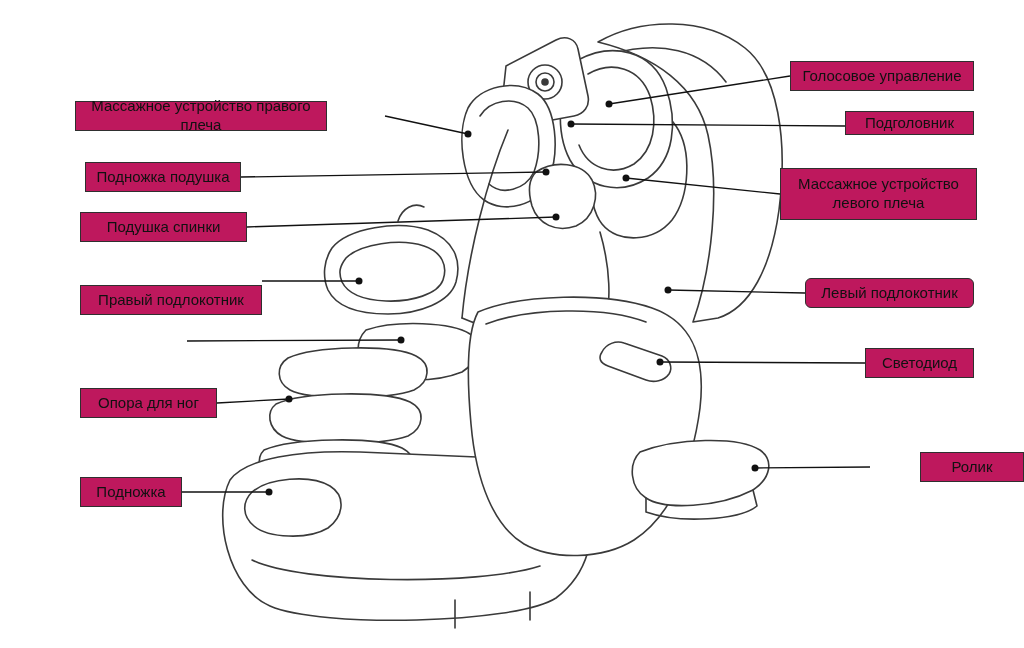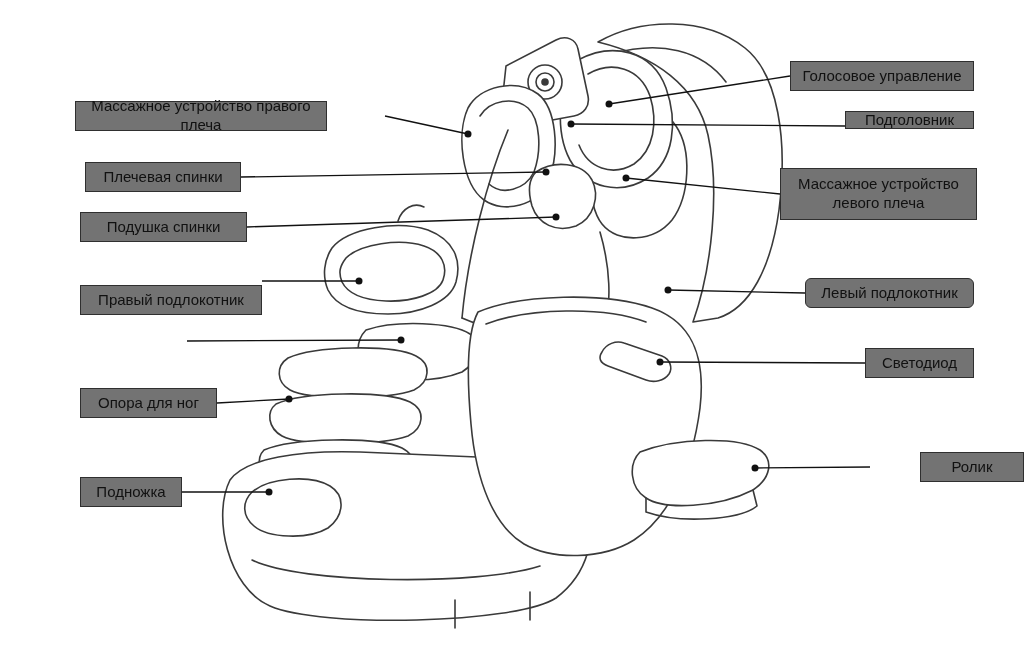--- a/index.html
+++ b/index.html
@@ -2,37 +2,37 @@
 <html><head>
 <meta charset="utf-8">
 <style>
   html,body{margin:0;padding:0;background:#ffffff;}
   body{width:1024px;height:648px;font-family:"Liberation Sans",sans-serif;color:#111;}
   .canvas{position:relative;width:1024px;height:648px;background:#fff;overflow:hidden;}
   svg.diagram{position:absolute;left:0;top:0;}
   .label{
     position:absolute;
     border:1px solid #2f2f2f;
-    background:#737373;
+    background:#be185d;
     font-size:15px;
     line-height:1.25;
     display:flex;align-items:center;justify-content:center;
     text-align:center;
     padding:2px 6px;
     box-sizing:border-box;
   }
   .lbl-1{left:75px;top:101px;width:252px;height:30px;}
   .lbl-2{left:85px;top:162px;width:156px;height:30px;}
   .lbl-3{left:80px;top:212px;width:167px;height:30px;}
   .lbl-4{left:80px;top:266px;width:182px;height:30px;margin-top:19px;}
   .lbl-5{left:80px;top:326px;width:107px;height:30px;}
   .lbl-6{left:80px;top:388px;width:137px;height:30px;text-align:right;}
   .lbl-7{left:80px;top:477px;width:102px;height:30px;}
   .lbl-8{left:790px;top:61px;width:184px;height:30px;}
-  .lbl-9{left:845px;top:111px;width:129px;height:18px;}
+  .lbl-9{left:845px;top:111px;width:129px;height:24px;}
   .lbl-10{left:780px;top:168px;width:197px;height:52px;}
   .lbl-11{left:805px;top:278px;width:169px;height:30px;border-radius:6px;}
   .lbl-12{left:865px;top:348px;width:109px;height:30px;}
   .lbl-13{left:920px;top:452px;width:104px;height:30px;}
 </style>
 </head>
 <body>
 
 <div class="canvas">
 
@@ -113,21 +113,21 @@
       <circle cx="609" cy="104" r="3.5"></circle>
       <circle cx="571" cy="124" r="3.5"></circle>
       <circle cx="626" cy="178" r="3.5"></circle>
       <circle cx="668" cy="290" r="3.5"></circle>
       <circle cx="660" cy="362" r="3.5"></circle>
       <circle cx="755" cy="468" r="3.5"></circle>
     </g>
   </svg>
 
   <div class="label lbl-1">Массажное устройство правого плеча</div>
-  <div class="label lbl-2">Плечевая спинки</div>
+  <div class="label lbl-2">Подножка подушка</div>
   <div class="label lbl-3">Подушка спинки</div>
   <div class="label lbl-4">Правый подлокотник</div>
   <div class="label lbl-6">Опора для ног</div>
   <div class="label lbl-7">Подножка</div>
   <div class="label lbl-8">Голосовое управление</div>
   <div class="label lbl-9">Подголовник</div>
   <div class="label lbl-10">Массажное устройство левого плеча</div>
   <div class="label lbl-11">Левый подлокотник</div>
   <div class="label lbl-12">Светодиод</div>
   <div class="label lbl-13">Ролик</div>

